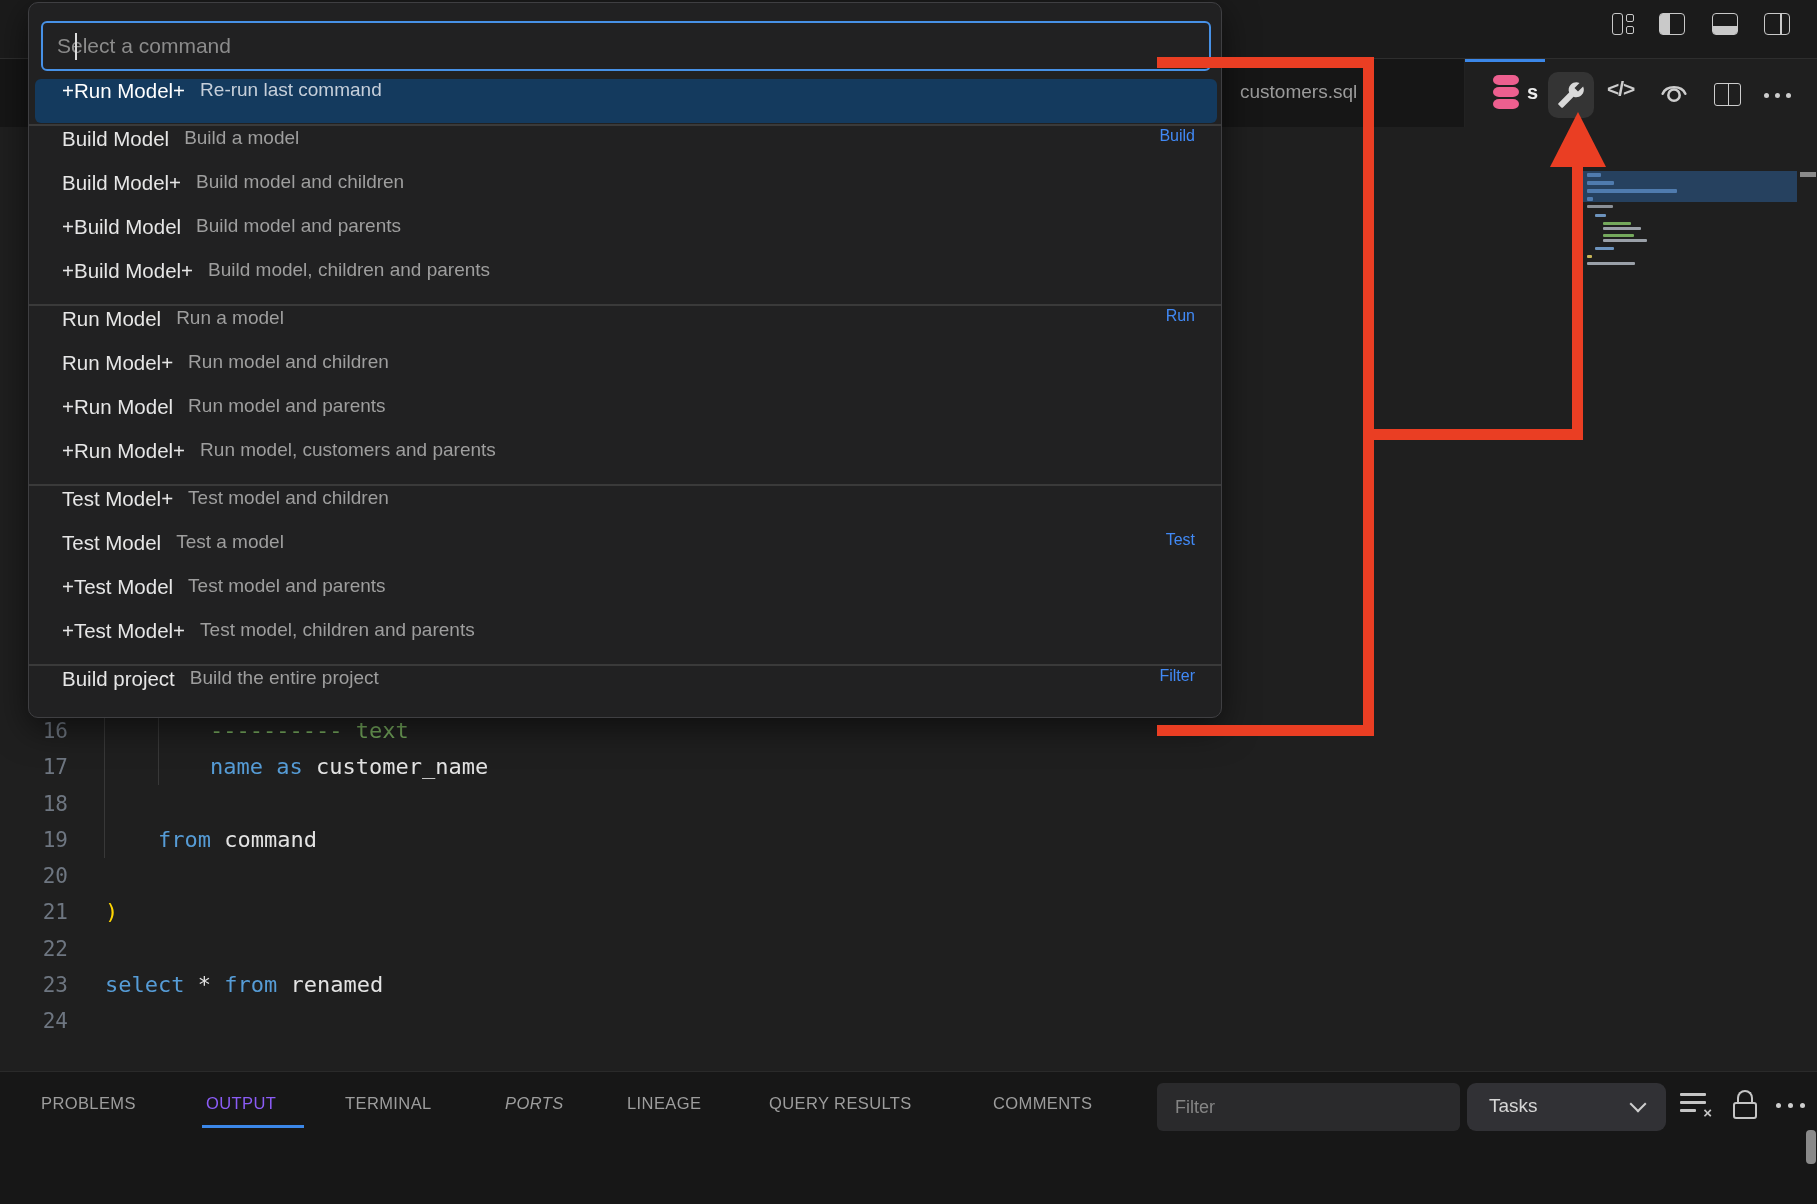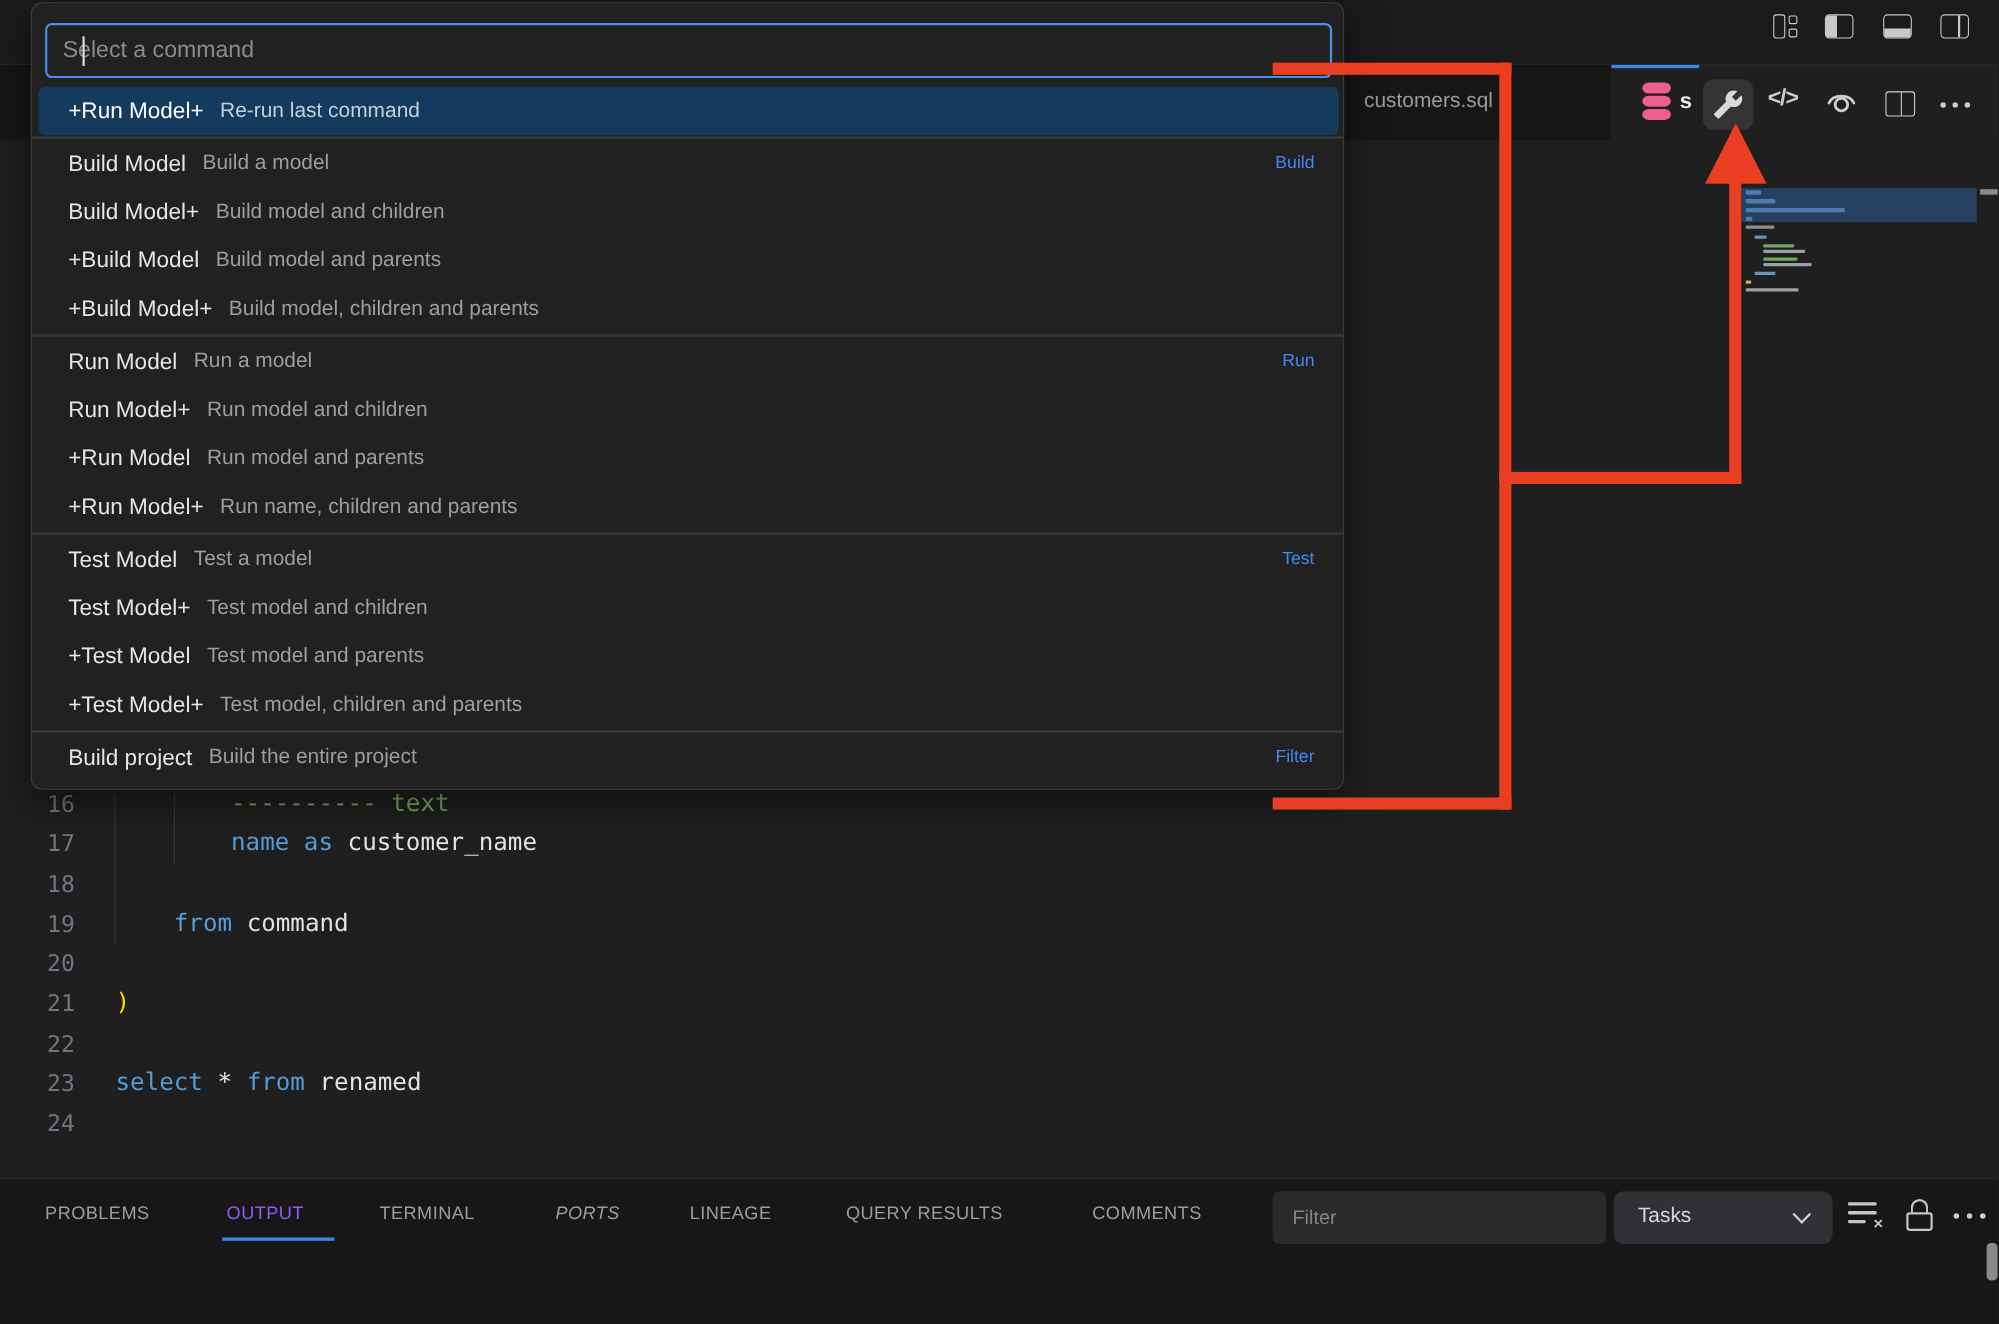--- a/index.html
+++ b/index.html
@@ -86,21 +86,21 @@
   .palette { position:absolute; left:28px; top:2px; width:1194px; height:716px;
     background:#212122; border:1px solid #3f3f42; border-radius:10px; overflow:hidden;
     box-shadow:0 10px 34px rgba(0,0,0,0.55); }
   .pal-input { position:absolute; left:12px; top:18px; width:1170px; height:50px;
     background:#212122; border:2px solid #4791e6; border-radius:6px; color:#d4d4d4;
     font-size:21px; padding-left:14px; font-family:"Liberation Sans", sans-serif; }
   .pal-input::placeholder { color:#8b8b8b; }
   .caret { position:absolute; left:46px; top:30px; width:2px; height:27px; background:#dcdcdc; }
   .plist { position:absolute; left:0; top:76px; width:1194px; }
   .prow { position:relative; height:44px; margin:0 6px; border-radius:6px;
-    display:flex; align-items:center; padding:0 22px 0 27px; }
+    display:flex; padding:0 22px 0 27px; }
   .prow.sel { background:#143a5e; }
   .plabel { font-size:20.5px; color:#e6e6e6; white-space:pre; }
   .prow.sel .plabel { color:#ffffff; }
   .pdesc { font-size:19px; color:#9e9e9e; margin-left:15px; white-space:pre; }
   .prow.sel .pdesc { color:#c6cfda; }
   .pcat { margin-left:auto; font-size:16px; color:#4189f5; }
   .psep { height:2px; background:#3a3a3a; margin:1px 0; }
 
   
   .red { position:absolute; background:#ea3e23; z-index:50; }
@@ -289,33 +289,33 @@
         <span class="pdesc">Run model and children</span>
         <span class="pcat"></span>
       </div>
       <div class="prow">
         <span class="plabel">+Run Model</span>
         <span class="pdesc">Run model and parents</span>
         <span class="pcat"></span>
       </div>
       <div class="prow">
         <span class="plabel">+Run Model+</span>
-        <span class="pdesc">Run name, children and parents</span>
+        <span class="pdesc">Run model, customers and parents</span>
         <span class="pcat"></span>
       </div>
       <div class="psep"></div>
+      <div class="prow">
+        <span class="plabel">Test Model+</span>
+        <span class="pdesc">Test model and children</span>
+        <span class="pcat"></span>
+      </div>
       <div class="prow">
         <span class="plabel">Test Model</span>
         <span class="pdesc">Test a model</span>
         <span class="pcat">Test</span>
-      </div>
-      <div class="prow">
-        <span class="plabel">Test Model+</span>
-        <span class="pdesc">Test model and children</span>
-        <span class="pcat"></span>
       </div>
       <div class="prow">
         <span class="plabel">+Test Model</span>
         <span class="pdesc">Test model and parents</span>
         <span class="pcat"></span>
       </div>
       <div class="prow">
         <span class="plabel">+Test Model+</span>
         <span class="pdesc">Test model, children and parents</span>
         <span class="pcat"></span>

